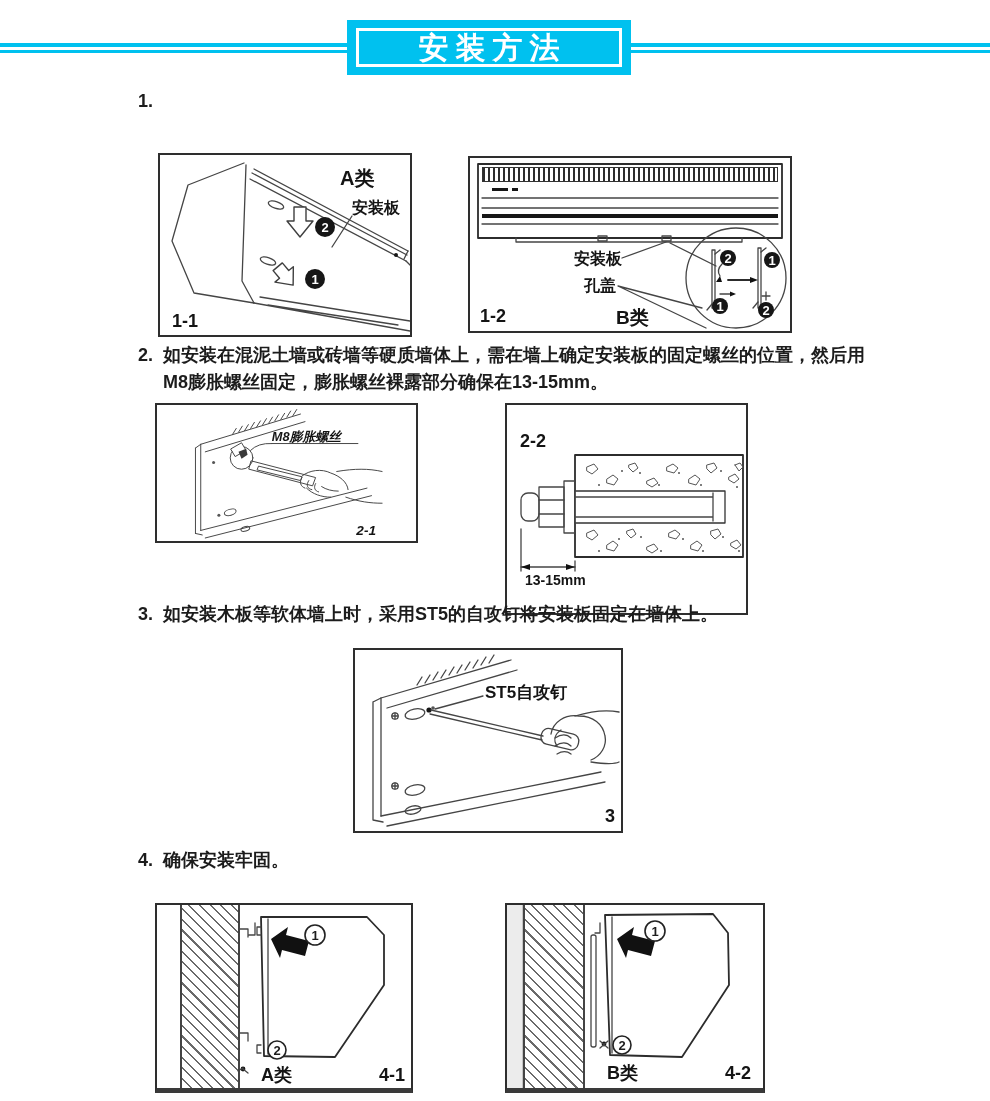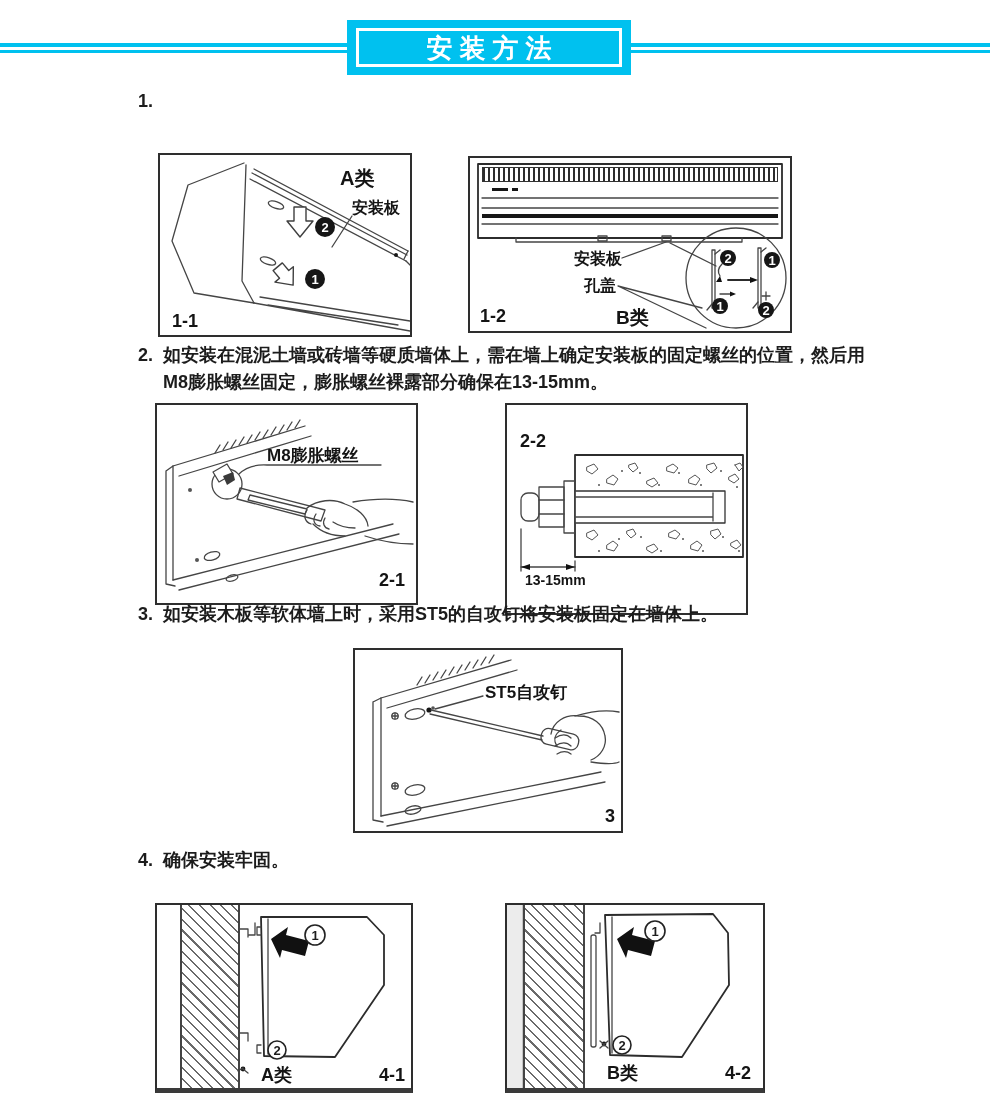--- a/index.html
+++ b/index.html
@@ -8,35 +8,35 @@
 
   
   .rule{position:absolute;top:43px;height:10px;
         background:linear-gradient(to bottom,#00c1ef 0 4px,#ffffff 4px 6.5px,#00c1ef 6.5px 10px);}
   .rule-left{left:0;width:348px;}
   .rule-right{left:630px;width:360px;}
   .banner{position:absolute;left:347px;top:20px;width:284px;height:55px;background:#00c1ef;
           box-sizing:border-box;padding:8px 9px;}
   .banner-frame{width:100%;height:100%;border:3px solid #fff;box-sizing:border-box;
           display:flex;align-items:center;justify-content:center;}
-  .banner-title{color:#fff;font-size:26px;font-weight:700;letter-spacing:7px;padding-left:7px;line-height:1;white-space:nowrap;}
+  .banner-title{color:#fff;font-size:30px;font-weight:700;letter-spacing:7px;padding-left:7px;line-height:1;white-space:nowrap;}
 
   
   .step{position:absolute;display:flex;font-size:18px;font-weight:700;line-height:27px;color:#1c1c1c;}
   .step-num{flex:0 0 25px;width:25px;}
   #step1{left:138px;top:88px;}
   #step2{left:138px;top:342px;}
   #step3{left:138px;top:601px;}
   #step4{left:138px;top:847px;}
 
   
   .fig{position:absolute;background:#fff;border:2px solid #2e2e2e;box-sizing:border-box;}
   #fig1-1{left:158px;top:153px;width:254px;height:184px;}
   #fig1-2{left:468px;top:156px;width:324px;height:177px;}
-  #fig2-1{left:155px;top:403px;width:263px;height:202px;}
+  #fig2-1{left:155px;top:403px;width:263px;height:140px;font-style:italic;}
   #fig2-2{left:505px;top:403px;width:243px;height:212px;}
   #fig3  {left:353px;top:648px;width:270px;height:185px;text-align:center;}
   #fig4-1{left:155px;top:903px;width:258px;height:190px;border-bottom-width:5px;border-bottom-color:#3a3a3a;}
   #fig4-2{left:505px;top:903px;width:260px;height:190px;border-bottom-width:5px;border-bottom-color:#3a3a3a;}
   .fig svg{position:absolute;left:0;top:0;width:100%;height:100%;stroke-linecap:round;stroke-linejoin:round;}
 
   
   .grille{position:absolute;left:12px;top:9px;width:296px;height:15px;border:1px solid #333;box-sizing:border-box;
           background:repeating-linear-gradient(90deg,#2d2d2d 0 2px,transparent 2px 5px);}
   .hatch{position:absolute;top:0;height:183px;

